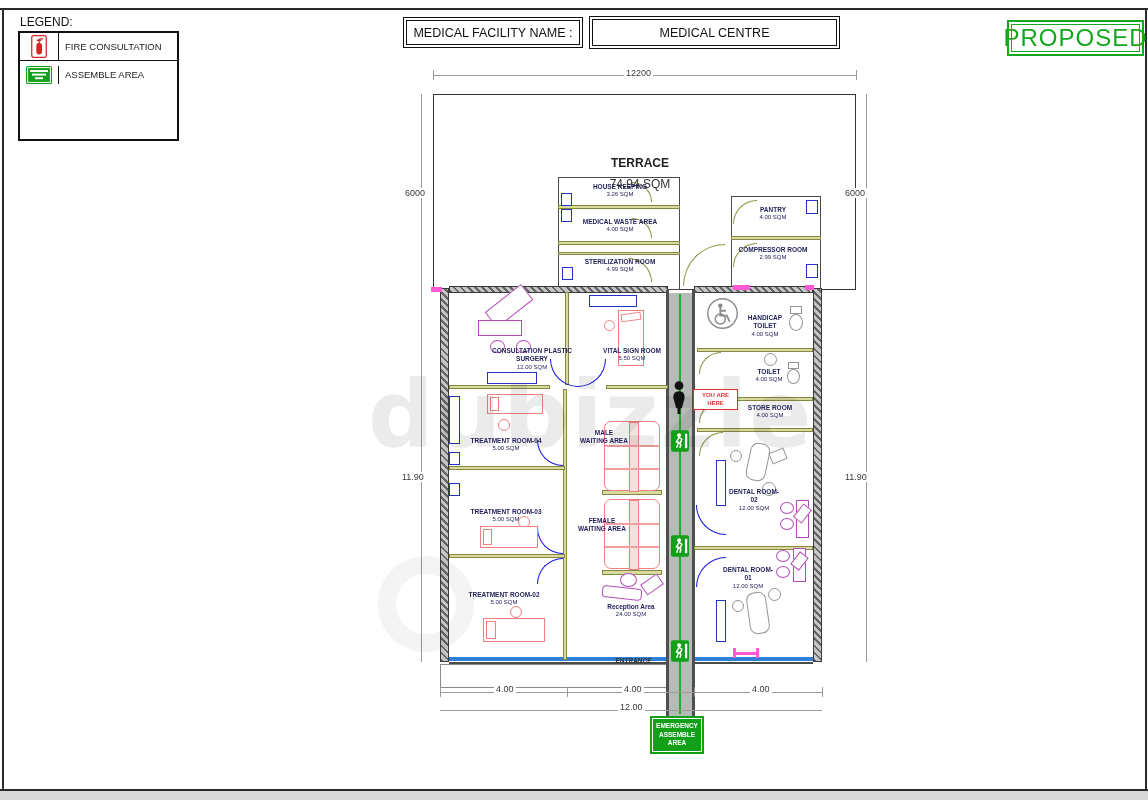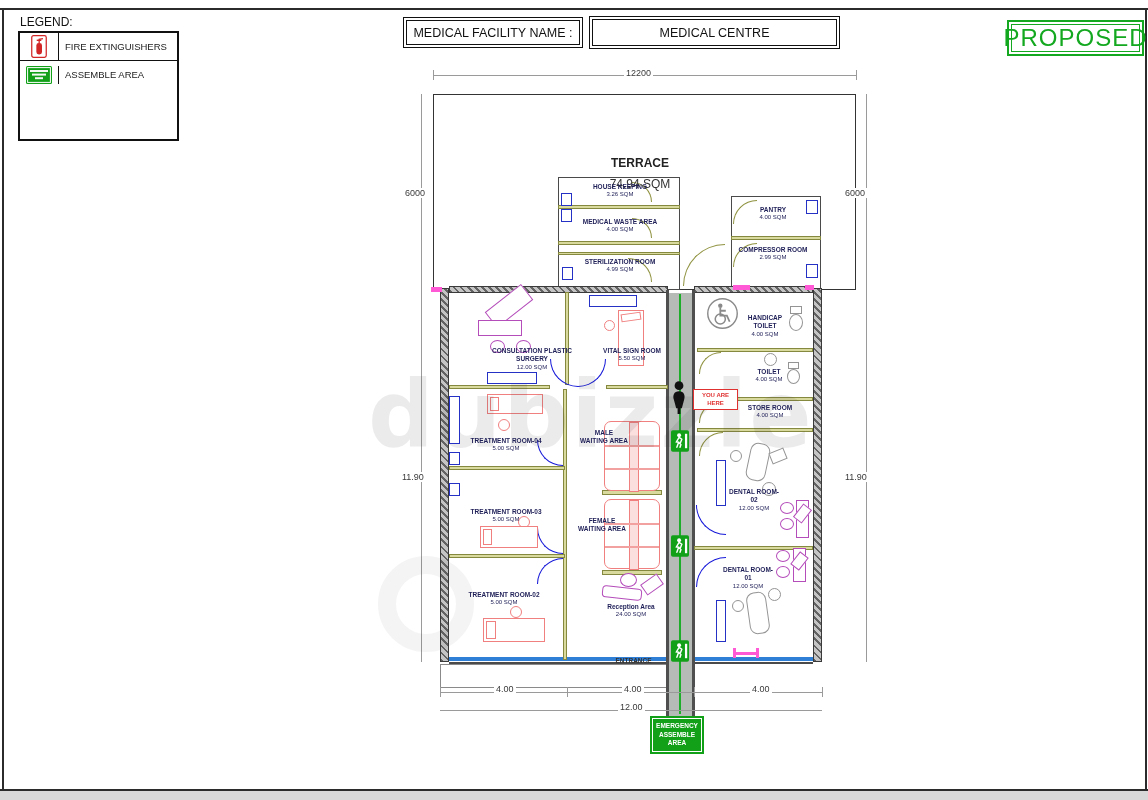--- a/index.html
+++ b/index.html
@@ -85,21 +85,21 @@
   <div class="abs legend-table" style="left:18px;top:31px;width:161px;height:110px;">
     <div class="legend-row">
       <div class="legend-icon-cell">
         <svg width="16" height="23" viewBox="0 0 18 26">
             <rect x="0.8" y="0.8" width="16.4" height="24.4" rx="2" fill="none" stroke="#d22525" stroke-width="1.4"></rect>
             <rect x="6" y="9" width="6.4" height="13" rx="2.8" fill="#d22525"></rect>
             <path d="M9.2 9 L9.2 5 L13.5 4.2" stroke="#d22525" stroke-width="1.5" fill="none"></path>
             <path d="M6.4 6 L11.6 6" stroke="#d22525" stroke-width="1.6"></path>
           </svg>
       </div>
-      <div class="legend-label-cell">FIRE EXTINGUISHERS</div>
+      <div class="legend-label-cell">FIRE CONSULTATION</div>
     </div>
     <div class="legend-row">
       <div class="legend-icon-cell">
         <svg width="26" height="18" viewBox="0 0 26 18">
             <rect width="26" height="18" rx="1.5" fill="#12a019"></rect>
             <rect x="1.6" y="1.6" width="22.8" height="14.8" fill="none" stroke="#fff" stroke-width="1"></rect>
             <rect x="4" y="4" width="18" height="2" fill="#fff" opacity="0.95"></rect>
             <rect x="6" y="7.6" width="14" height="2" fill="#fff" opacity="0.95"></rect>
             <rect x="9" y="11.2" width="8" height="2" fill="#fff" opacity="0.95"></rect>
           </svg>

